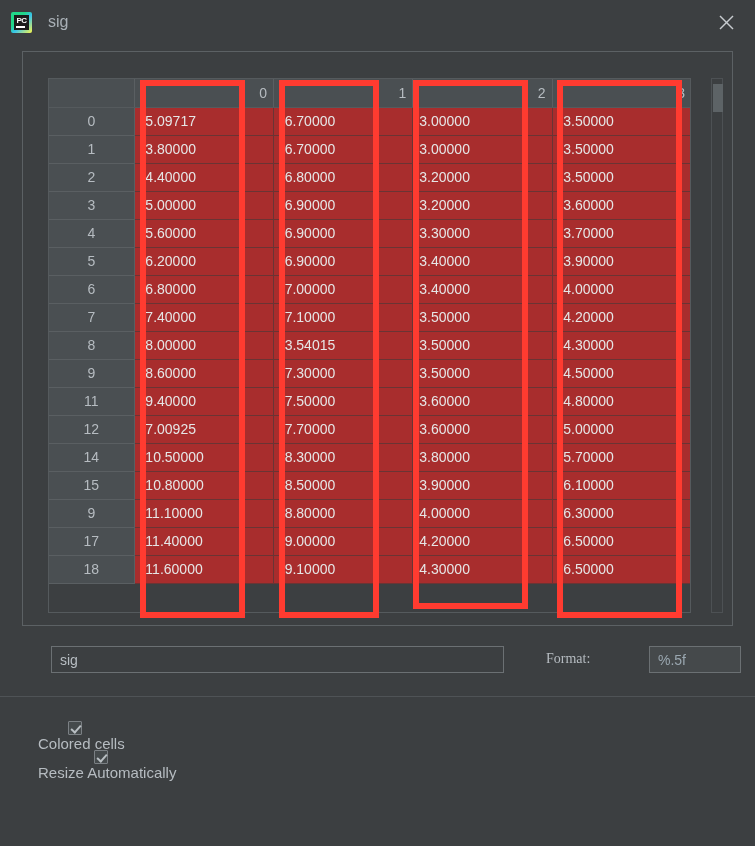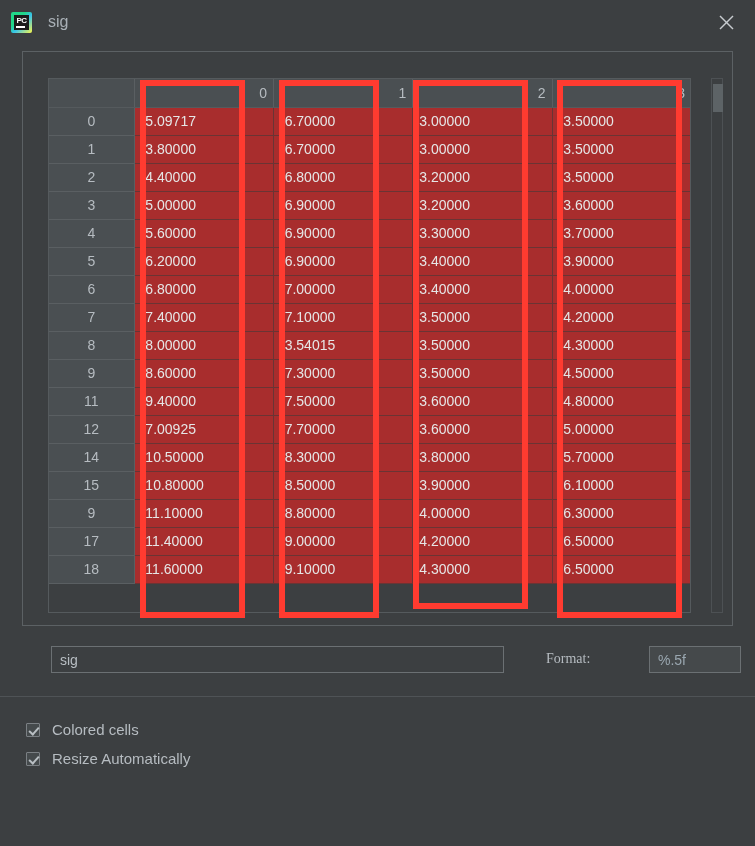--- a/index.html
+++ b/index.html
@@ -149,21 +149,21 @@
 
   
   #separator {
     position: absolute; left: 0; top: 652px; width: 755px; height: 1px;
     background: #4f5356;
   }
 
   
   .chkrow {
     position: absolute; left: 26px;
-    display: flex; align-items: center; cursor: pointer;
+    display: flex; align-items: center; cursor: pointer; flex-direction: column;
   }
   .chkbox {
     width: 14px; height: 14px; flex: 0 0 auto;
     border: 1px solid #7b8084; background: #454a4c;
     position: relative; border-radius: 1px;
   }
   .chkbox::after {
     content: ""; position: absolute;
     left: 4px; top: 1px; width: 4px; height: 8px;
     border: solid #b9bfc3; border-width: 0 2px 2px 0;

